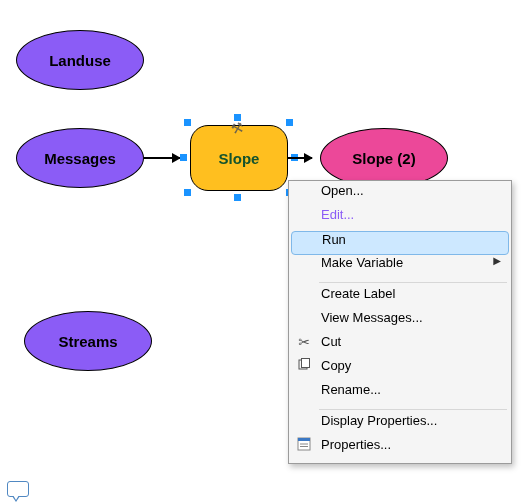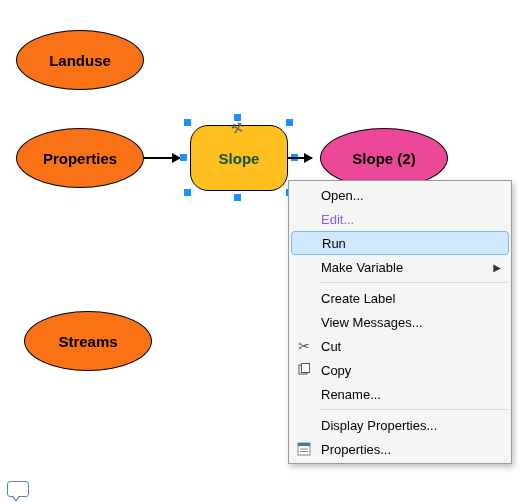--- a/index.html
+++ b/index.html
@@ -10,21 +10,21 @@
     position:relative;
   }
   .canvas{
     position:relative;width:525px;height:502px;
   }
   
   .node-ellipse{
     position:absolute;
     width:126px;height:58px;
     border-radius:50%;
-    background:#f97316;
+    background:#8b5cf6;
     border:1.5px solid #000;
     display:flex;align-items:center;justify-content:center;
     font-weight:700;color:#000;
     font-size:15px;
   }
   .node-output{
     background:#ec4899;
   }
   
   .node-tool{
@@ -59,21 +59,21 @@
   .menu{
     position:absolute;
     width:218px;
     background:#f5f5f5;
     border:1px solid #9b9b9b;
     box-shadow:2px 3px 6px rgba(0,0,0,.25);
     padding:2px;
     font-size:13px;
   }
   .menu-row{
-    display:flex;align-items:center;height:24px;
+    display:flex;align-items:flex-start;height:24px;
     padding:0 4px 0 0;
     position:relative;
   }
   .menu-row .iconcell{
     width:26px;display:flex;align-items:center;justify-content:center;
     color:#555;font-size:14px;
   }
   .menu-row .label{
     flex:1;padding-left:4px;
   }
@@ -113,21 +113,21 @@
 </head>
 <body>
 
 <div class="canvas">
 
   <div class="node-ellipse" style="left:16px;top:30px">
     <span>Landuse</span>
   </div>
 
   <div class="node-ellipse" style="left:16px;top:128px">
-    <span>Properties</span>
+    <span>Messages</span>
   </div>
 
   <div class="node-ellipse" style="left:24px;top:311px">
     <span>Streams</span>
   </div>
 
   <div class="arrow" style="left:144px;top:157px;width:36px"></div>
 
   <div class="node-tool" style="left:190px;top:125px">
     <span>Slope</span>

